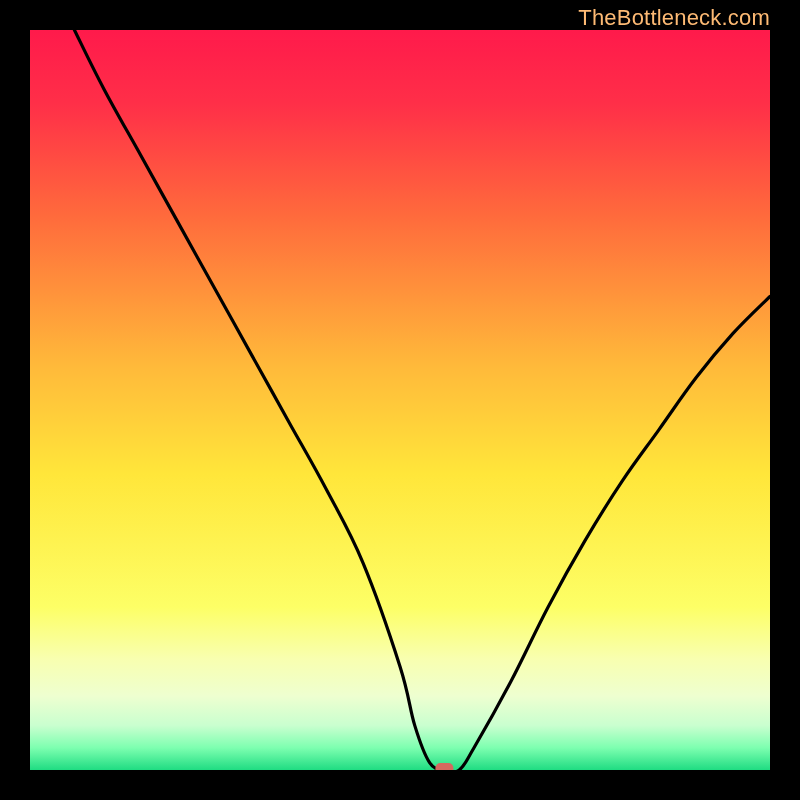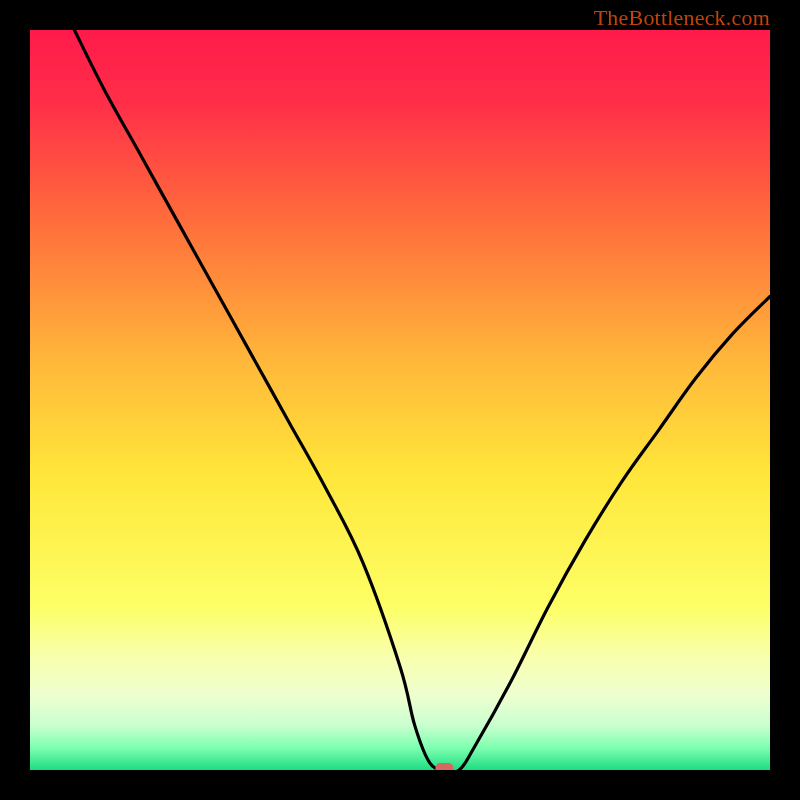--- a/index.html
+++ b/index.html
@@ -23,25 +23,24 @@
     position: absolute;
     top: 30px;
     left: 30px;
     width: 740px;
     height: 740px;
   }
   .watermark {
     position: absolute;
     top: 5px;
     right: 30px;
-    color: #c2410c;
+    color: #fdba74;
     font-size: 22px;
     font-weight: 500;
     letter-spacing: 0.2px;
-    font-family: Liberation Serif, serif;
   }
   svg {
     display: block;
   }
 </style>
 </head>
 <body>
 
 <div class="frame">
 

